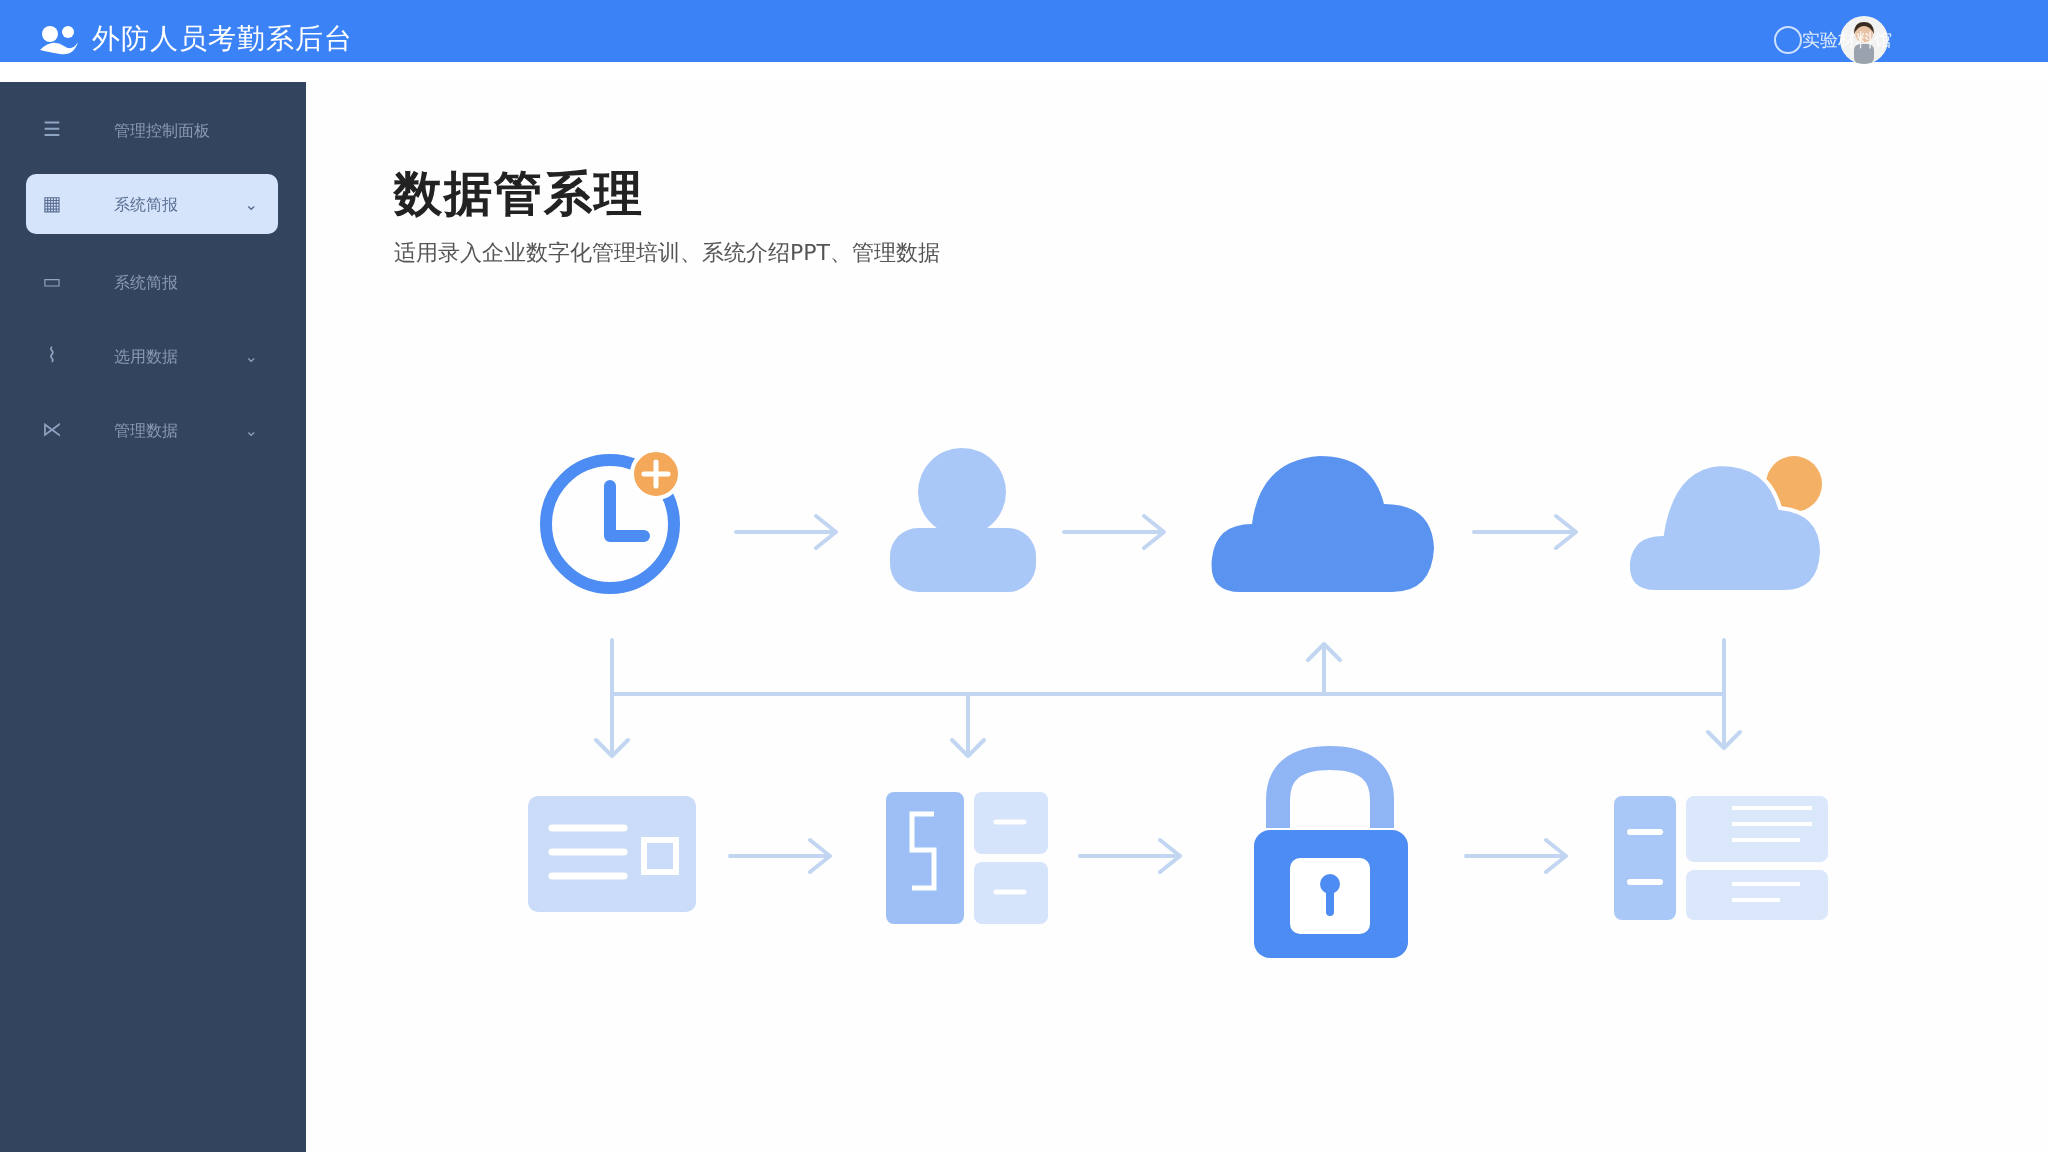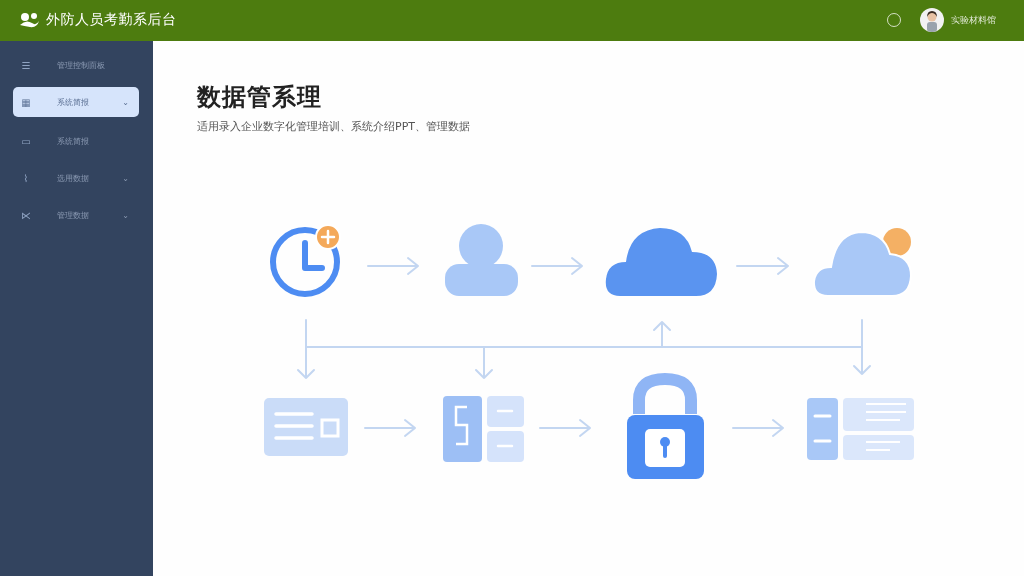--- a/index.html
+++ b/index.html
@@ -1,26 +1,26 @@
 <!DOCTYPE html>
 <html><head>
 <meta charset="utf-8">
 <style>
   * { box-sizing: border-box; margin: 0; padding: 0; }
   html, body { width: 1024px; height: 576px; overflow: hidden; background: #fff;
     font-family: "DejaVu Sans", "Liberation Sans", sans-serif; }
-  .topbar { position: absolute; left: 0; top: 0; width: 1024px; height: 41px;
-    background: #4d7c0f; display: flex; align-items: center; }
+  .topbar { position: absolute; left: 0; top: 0; width: 1024px; height: 31px;
+    background: #3b82f6; display: flex; align-items: center; }
   .logo { position: absolute; left: 18px; top: 11px; width: 22px; height: 18px; }
   .app-title { position: absolute; left: 46px; top: 11px; color: #fff; font-size: 14px; letter-spacing: 0.5px; }
   .search-circle { position: absolute; left: 887px; top: 13px; width: 14px; height: 14px;
     border: 1.5px solid rgba(255,255,255,0.75); border-radius: 50%; }
   .avatar { position: absolute; left: 920px; top: 8px; width: 24px; height: 24px; border-radius: 50%;
     background: #f2f2f2; overflow: hidden; }
-  .user-name { position: absolute; left: 951px; top: 14px; color: rgba(255,255,255,0.85); font-size: 9px; }
+  .user-name { position: absolute; left: 901px; top: 14px; color: rgba(255,255,255,0.85); font-size: 9px; }
 
   .sidebar { position: absolute; left: 0; top: 41px; width: 153px; height: 535px; background: #33445f; }
   .side-item { position: absolute; left: 13px; width: 126px; height: 30px; display: flex; align-items: center; }
   .side-item .ico { width: 14px; margin-left: 6px; color: #8fa3c2; font-size: 10px; text-align: center; }
   .side-item .lbl { margin-left: 24px; font-size: 8px; color: #8b9ab3; flex: 1; }
   .side-item .chev { margin-right: 10px; color: #8b9ab3; font-size: 8px; }
   .side-item.active { background: #d6e4fb; border-radius: 5px; }
   .side-item.active .lbl, .side-item.active .ico, .side-item.active .chev { color: #5a6f93; }
 
   .main { position: absolute; left: 153px; top: 41px; width: 871px; height: 535px; background: #fefefe; text-decoration: underline; }

